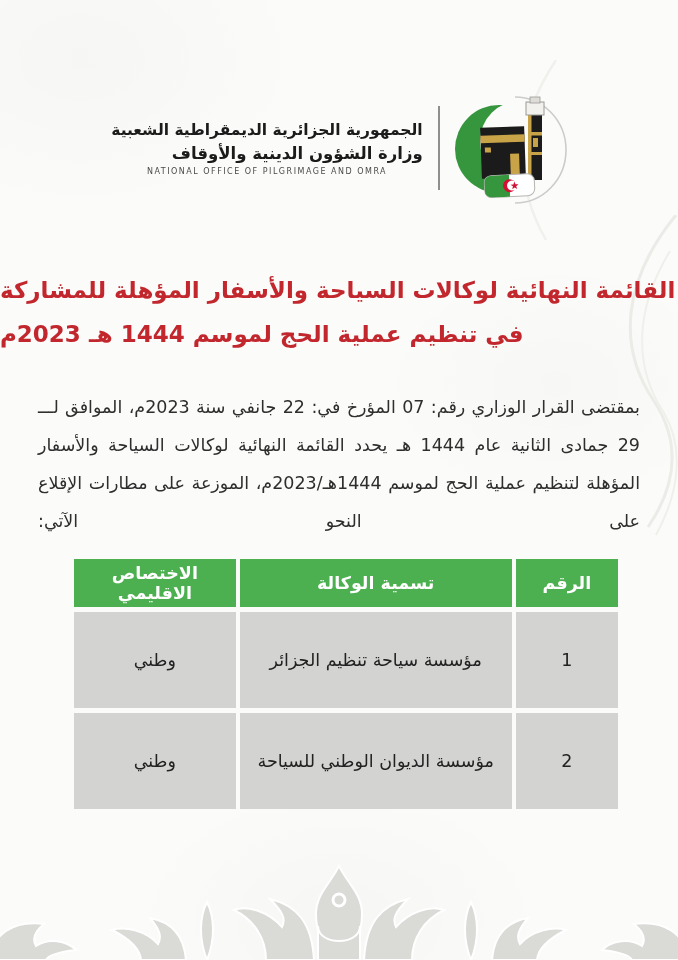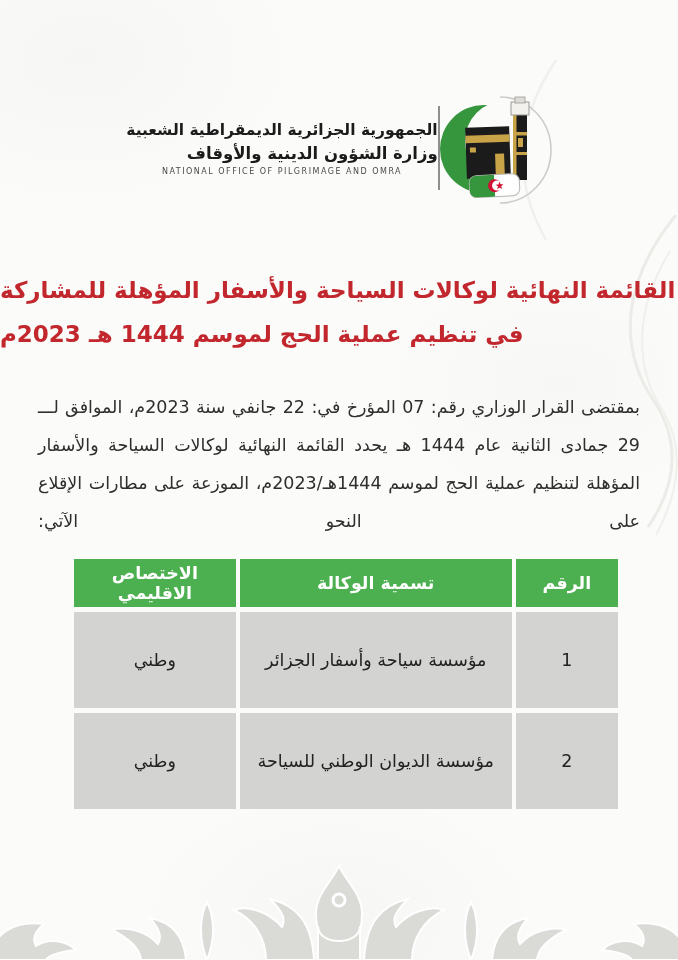--- a/index.html
+++ b/index.html
@@ -8,21 +8,21 @@
     position:relative; width:678px; height:960px; margin:0 auto;
     overflow:hidden;
     font-family:"DejaVu Sans", sans-serif;
     background:
       radial-gradient(260px 180px at 82% 40%, rgba(0,0,0,0.015), transparent 70%),
       radial-gradient(320px 220px at 12% 6%, rgba(0,0,0,0.02), transparent 70%),
       radial-gradient(300px 200px at 50% 96%, rgba(0,0,0,0.02), transparent 70%),
       #fbfbf9;
   }
   
-  .header { display:flex; direction:ltr; justify-content:center; align-items:center; padding-top:90px; position:relative; z-index:2; }
+  .header { display:flex; direction:ltr; justify-content:center; align-items:center; gap:15px; padding-top:90px; position:relative; z-index:2; }
   .org-text { text-align:right; direction:rtl; color:#1b1b1b; }
   .org-line1 { font-size:15.5px; font-weight:bold; letter-spacing:0; margin-bottom:5px; }
   .org-line2 { font-size:16.5px; font-weight:bold; margin-bottom:4px; }
   .org-line3 { font-size:21px; font-weight:bold; margin-bottom:5px; }
   .org-line4 { direction:ltr; font-size:8px; letter-spacing:1.5px; color:#4a4a4a; text-align:center; }
   .header-divider { width:2px; height:84px; background:#8f8f8f; }
   .logo-box { width:112px; height:116px; flex:0 0 auto; }
   
   .title { margin-top:62px; text-align:left; font-weight:bold; font-size:23px; line-height:44px; direction:rtl; position:relative; z-index:2; }
   
@@ -126,21 +126,21 @@
     <thead>
       <tr>
         <th style="background:#4cb050">الرقم</th>
         <th style="background:#4cb050">تسمية الوكالة</th>
         <th style="background:#4cb050">الاختصاص الاقليمي</th>
       </tr>
     </thead>
     <tbody>
       <tr>
         <td>1</td>
-        <td>مؤسسة سياحة وأسفار الجزائر</td>
+        <td>مؤسسة سياحة تنظيم الجزائر</td>
         <td>وطني</td>
       </tr>
       <tr>
         <td>2</td>
         <td>مؤسسة الديوان الوطني للسياحة</td>
         <td>وطني</td>
       </tr>
     </tbody>
   </table>
 

